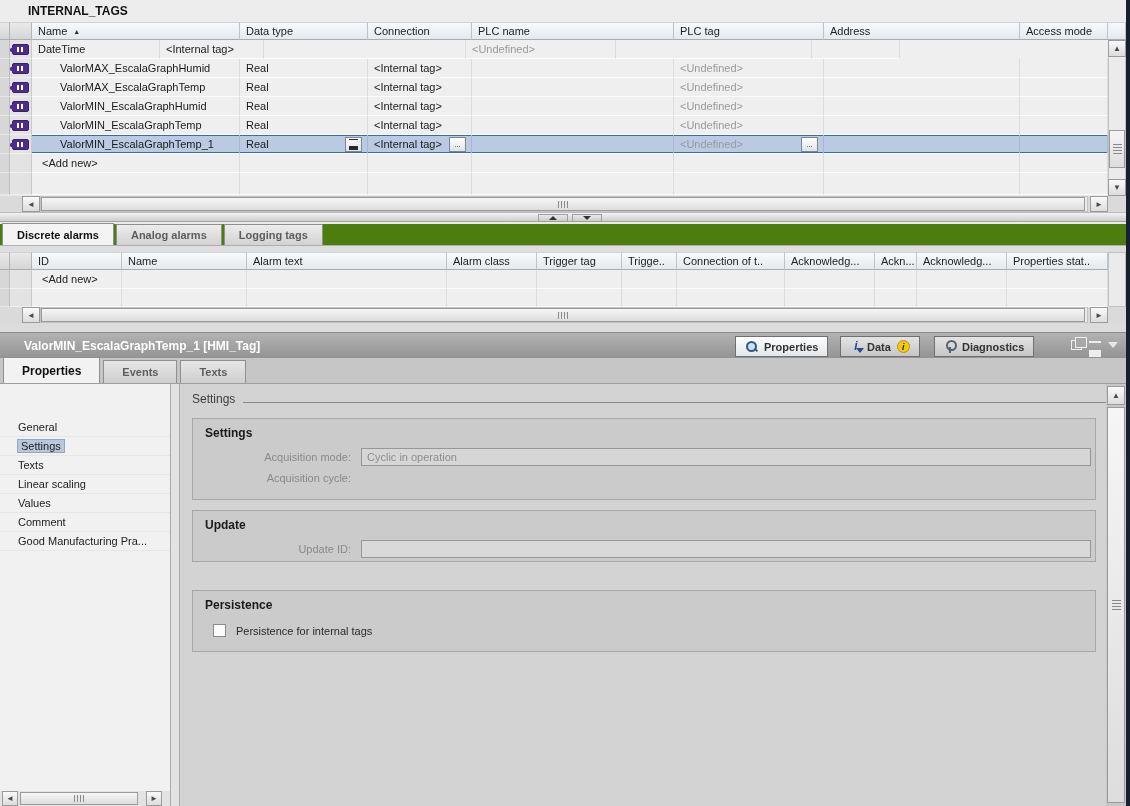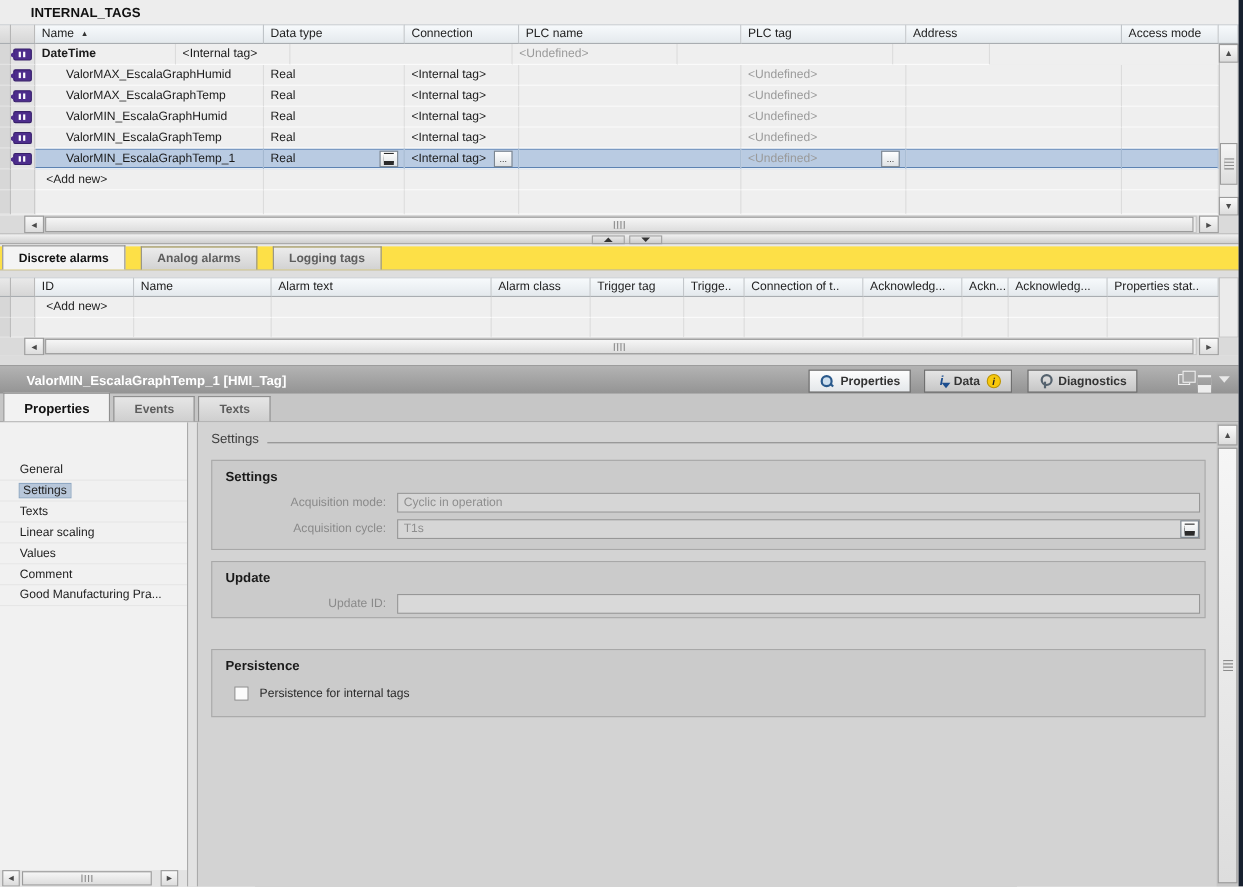--- a/index.html
+++ b/index.html
@@ -62,22 +62,22 @@
   
   #splitter { left:0; top:212px; width:1126px; height:10px;
     background:linear-gradient(#f2f2f2,#cfcfcf); border-top:1px solid #bbb; border-bottom:1px solid #a5a5a5; }
   .split-btn { position:absolute; top:1px; width:30px; height:8px;
     background:linear-gradient(#e9e9e9,#cccccc); border:1px solid #a0a0a0;
     display:flex; align-items:center; justify-content:center; }
   .split-btn .tri-up { border-left:4px solid transparent; border-right:4px solid transparent; border-bottom:4px solid #333; }
   .split-btn .tri-dn { border-left:4px solid transparent; border-right:4px solid transparent; border-top:4px solid #333; }
 
   
-  #alarmtabs { left:0; top:224px; width:1126px; height:22px; background:#fde047;
-    display:flex; align-items:flex-end; border-bottom:1px solid #b0b0b0;gap:12px; }
+  #alarmtabs { left:0; top:224px; width:1126px; height:22px; background:#4d7c0f;
+    display:flex; align-items:flex-end; border-bottom:1px solid #b0b0b0; }
   .atab { height:21px; display:flex; align-items:center; justify-content:center;
     border:1px solid #8f8f8f; border-bottom:none; margin-left:2px;
     background:linear-gradient(#ececec,#d2d2d2); color:#5d5d5d; font-weight:bold; padding:0 14px; }
   .atab.active { background:#f4f4f4; color:#111; height:22px; }
 
   
   #insp-title { left:0; top:332px; width:1126px; height:26px;
     background:linear-gradient(#b3b3b3,#939393); border-top:1px solid #8a8a8a;
     display:flex; align-items:center; }
   #insp-title .t { color:#fff; font-weight:bold; font-size:12px; margin-left:24px; }
@@ -193,21 +193,21 @@
           <span>Access mode</span>
         </div>
       </div>
     </div>
   <div class="abs" id="tag-rows" style="left:0;top:40px;width:1108px;">
       <div class="trow">
         <div class="tcell handle-c" style="width: 10px;"></div>
         <div class="tcell icon-c" style="width: 22px;">
           <span class="tagicon"></span>
         </div>
-        <div class="tcell" style="width: 128px; font-weight: bold;">
+        <div class="tcell" style="width: 128px;">
           <span>DateTime</span>
         </div>
         <div class="tcell" style="width: 104px;">
           <span>&lt;Internal tag&gt;</span>
         </div>
         <div class="tcell" style="width: 202px;">
           <span></span>
         </div>
         <div class="tcell" style="width: 150px;">
           <span class="gray-val">&lt;Undefined&gt;</span>
@@ -560,26 +560,20 @@
       </div>
 
       <div class="groupbox" style="top:34px;height:82px;">
         <div class="gtitle">Settings</div>
         <div class="frow" style="margin-top:8px;">
           <span class="flabel">Acquisition mode:</span>
           <input class="finput" readonly="" value="Cyclic in operation" style="">
         </div>
         <div class="frow">
           <span class="flabel">Acquisition cycle:</span>
-          <span class="finput-wrap">
-            <input class="finput" readonly="" value="T1s" style="">
-            <span class="in-btn">
-                <span class="listglyph"></span>
-              </span>
-          </span>
         </div>
       </div>
 
       <div class="groupbox" style="top:126px;height:52px;">
         <div class="gtitle">Update</div>
         <div class="frow" style="margin-top:8px;">
           <span class="flabel">Update ID:</span>
           <input class="finput" style="background: rgb(217, 217, 217);" readonly="" value="">
         </div>
       </div>

